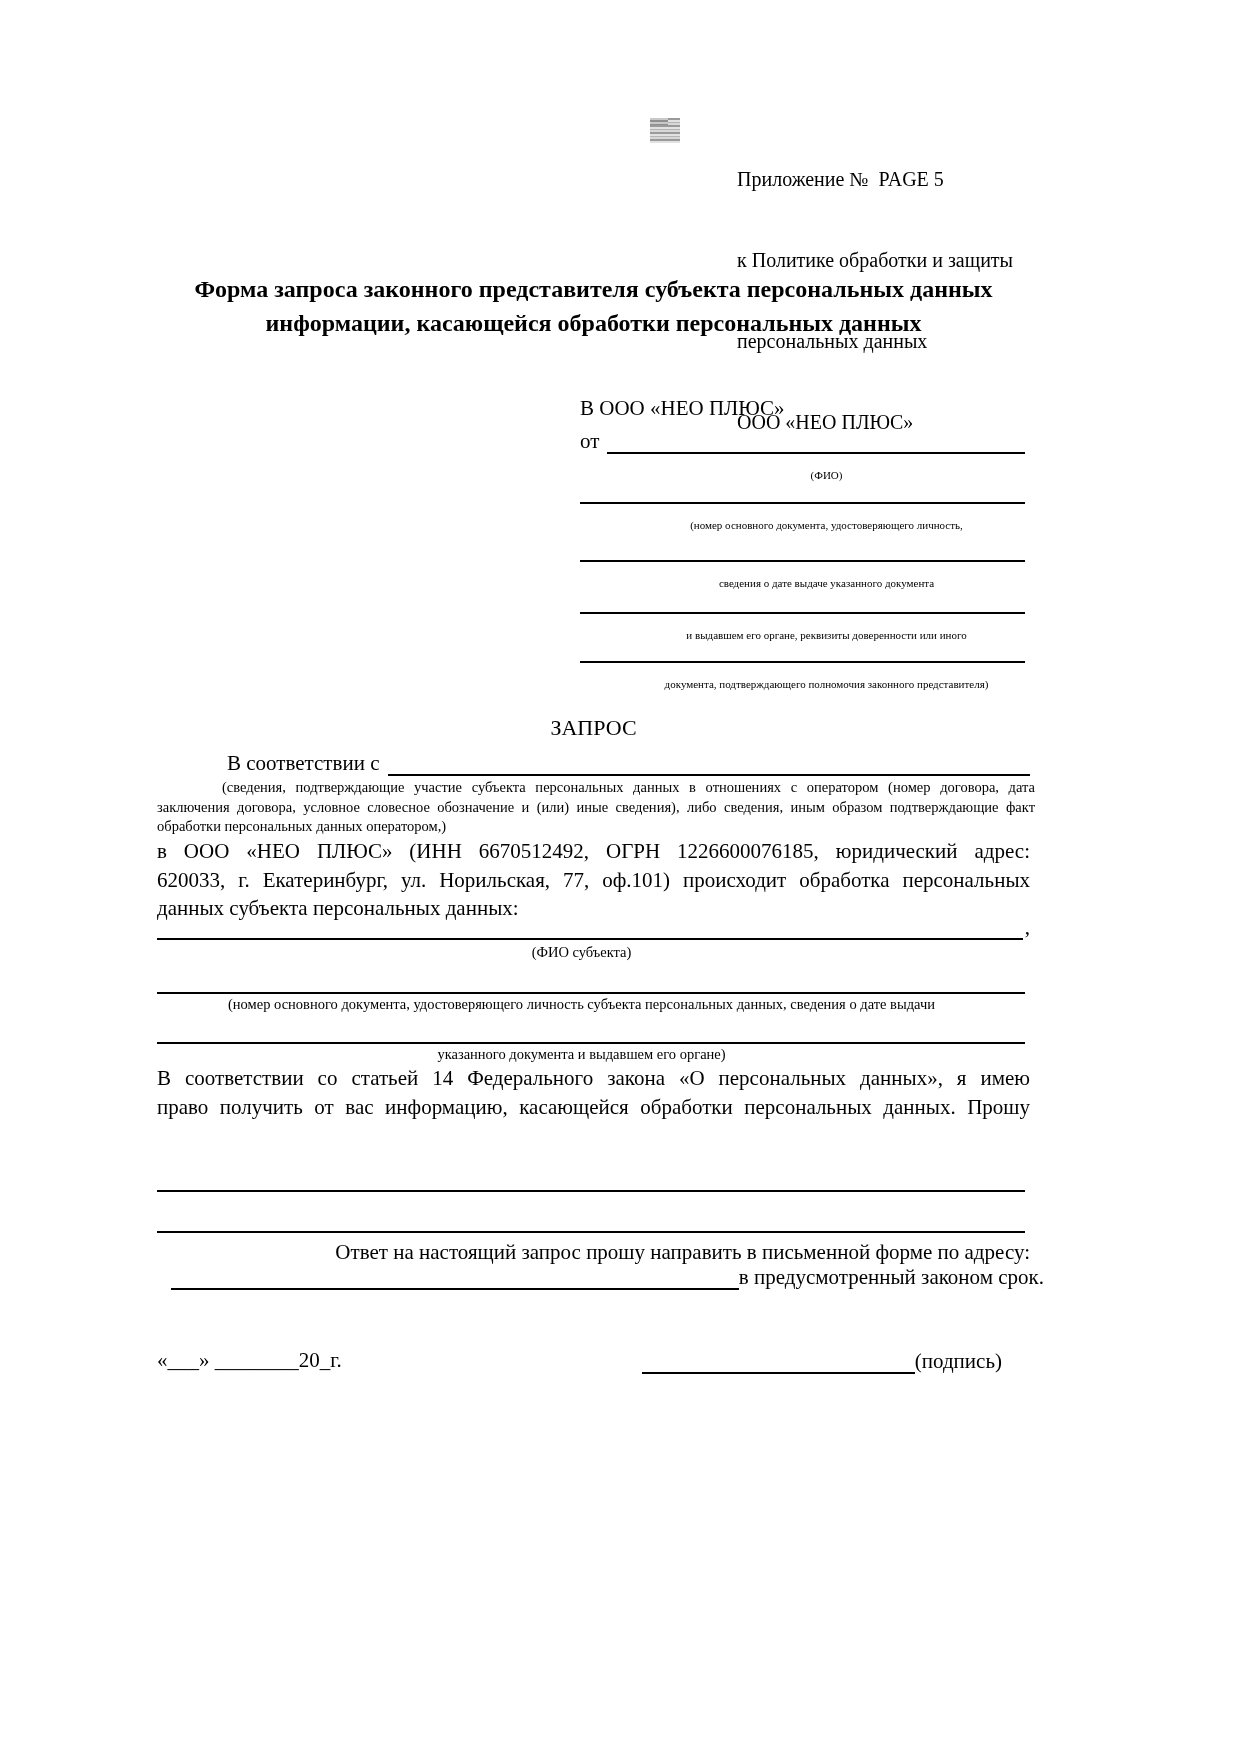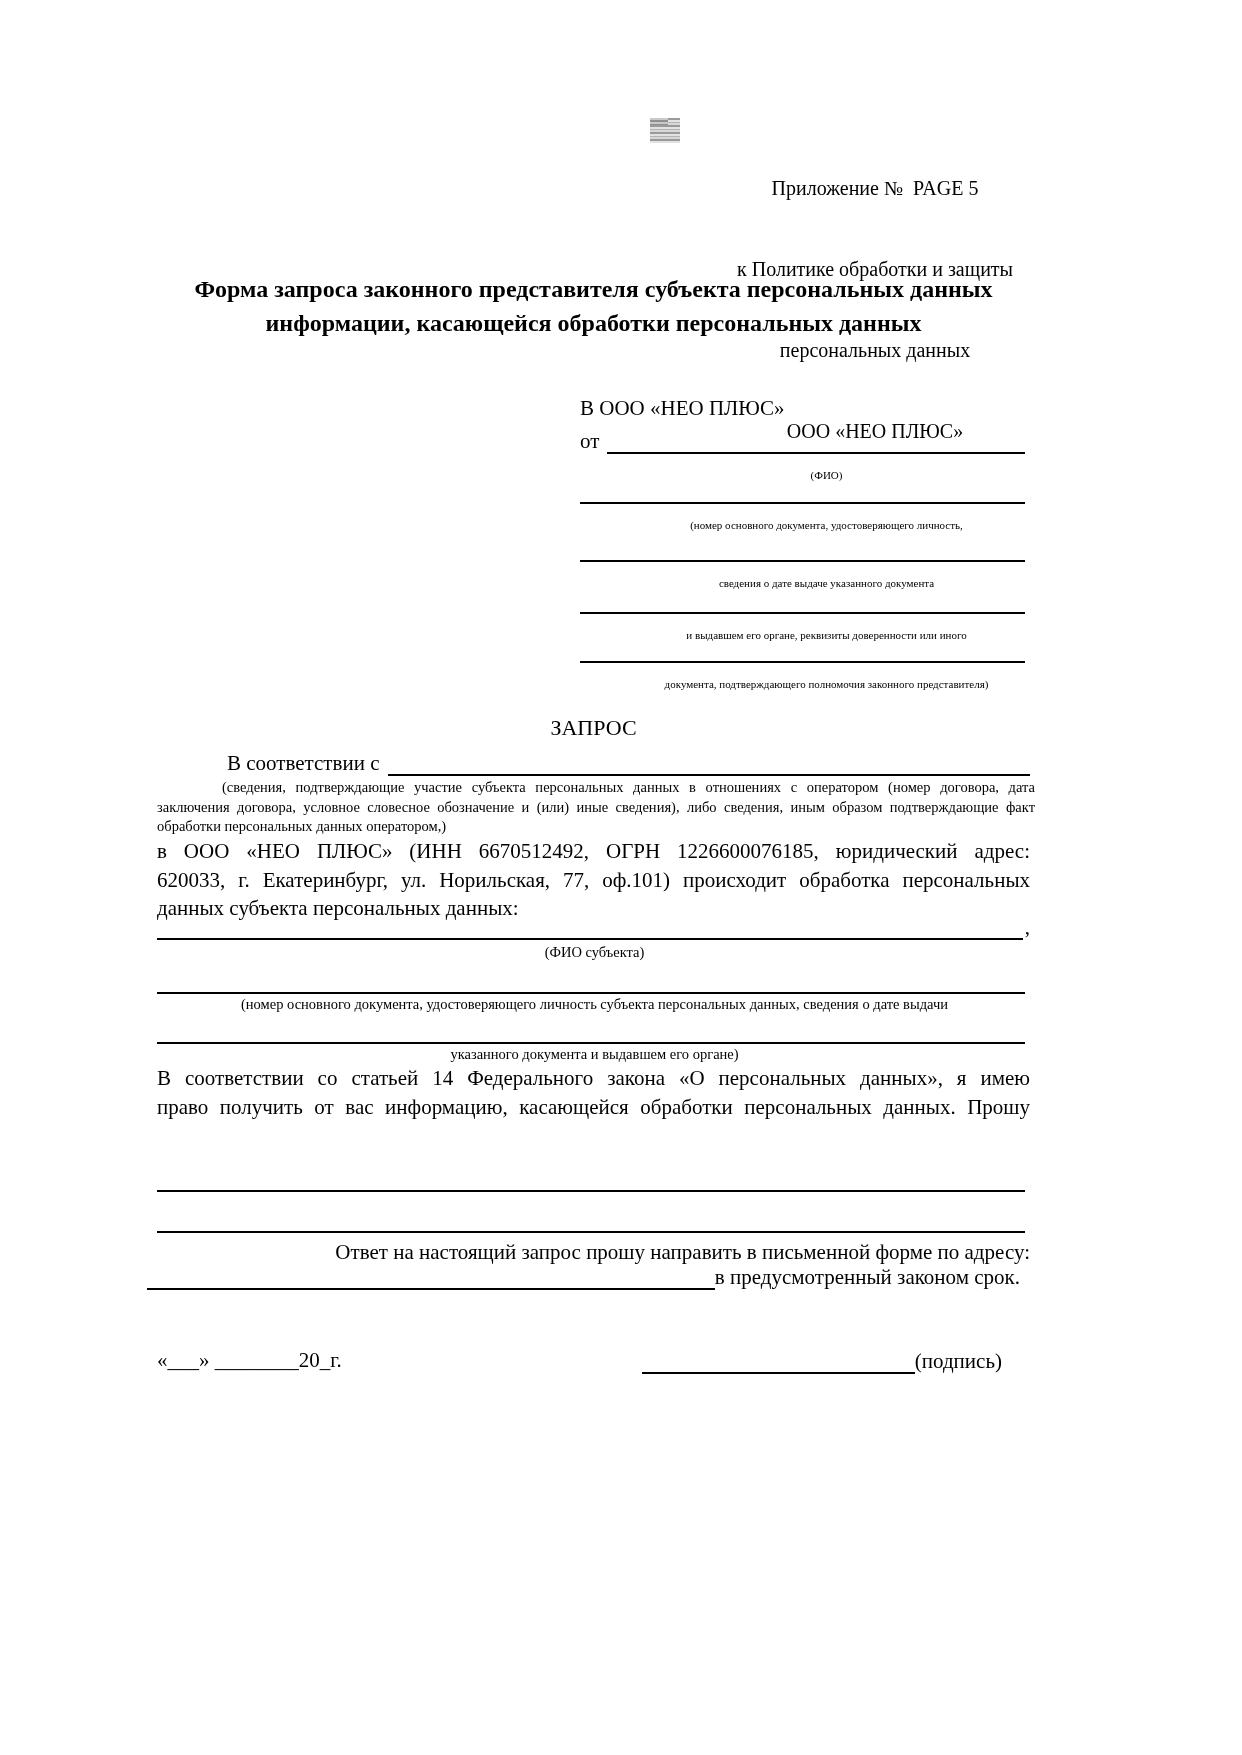--- a/index.html
+++ b/index.html
@@ -17,22 +17,22 @@
     position: absolute; left: 650px; top: 118px; width: 30px; height: 25px;
     background: repeating-linear-gradient(180deg,
       #9a9a9a 0 2px, #e2e2e2 2px 4px, #b5b5b5 4px 5px, #d7d7d7 5px 7px);
   }
   .glitch::before {
     content: ""; position: absolute; left: 0; top: 0; width: 18px; height: 7px;
     background: repeating-linear-gradient(180deg, #c9c9c9 0 2px, #8f8f8f 2px 4px);
   }
 
   .appendix {
-    position: absolute; left: 737px; top: 121px;
-    font-size: 20px; line-height: 27px; white-space: pre-wrap; text-align: center;
+    position: absolute; left: 737px; top: 112px;
+    font-size: 20px; line-height: 27px; white-space: pre-wrap;
   }
 
   .title {
     position: absolute; left: 157px; top: 272px; width: 873px;
     font-size: 24px; font-weight: bold; text-align: center; line-height: 34px;
   }
 
   
   .addr { position: absolute; left: 580px; top: 396px; width: 445px; font-size: 21px; }
   .addr .to { height: 30px; }
@@ -63,37 +63,37 @@
   .par { position: absolute; left: 157px; width: 873px; font-size: 21px; line-height: 28.5px; }
   .jline { text-align: justify; text-align-last: justify; }
   .op-par { top: 837px; }
   .law-par { top: 1064px; }
 
   .subj-fio-row {
     position: absolute; left: 157px; top: 912px; width: 873px; height: 28px;
     display: flex; align-items: flex-end; font-size: 21px;
   }
   .comma { padding-left: 2px; }
-  .abs-cap { position: absolute; left: 158px; width: 873px; text-align: center; font-size: 14.5px; white-space: nowrap; }
+  .abs-cap { position: absolute; left: 145px; width: 873px; text-align: center; font-size: 14.5px; white-space: nowrap; }
   .cap-fio { top: 944px; }
   .subj-field { position: absolute; left: 157px; width: 868px; border-bottom: 2px solid #000; }
   .sf1 { top: 964px; height: 28px; }
   .cap-doc1 { top: 996px; }
   .sf2 { top: 1014px; height: 28px; }
   .cap-doc2 { top: 1046px; }
 
   .blank-line { position: absolute; left: 157px; width: 868px; height: 0; border-bottom: 2px solid #000; }
   .bl1 { top: 1190px; } .bl2 { top: 1231px; }
 
   .reply-line {
     position: absolute; left: 157px; top: 1240px; width: 873px;
     font-size: 21px; text-align: right;
   }
   .reply-row {
-    position: absolute; left: 147px; top: 1264px; width: 873px; height: 26px;
+    position: absolute; left: 171px; top: 1264px; width: 873px; height: 26px;
     display: flex; align-items: flex-end; font-size: 21px;
   }
   .reply-tail { white-space: nowrap; }
 
   .footer-row {
     position: absolute; left: 157px; top: 1348px; width: 873px; height: 28px;
     display: flex; justify-content: space-between; align-items: flex-start; font-size: 21px;
   }
   .sig-group { display: flex; align-items: flex-end; margin-right: 28px; }
   .sig-line { width: 273px; border-bottom: 2px solid #000; height: 24px; }

